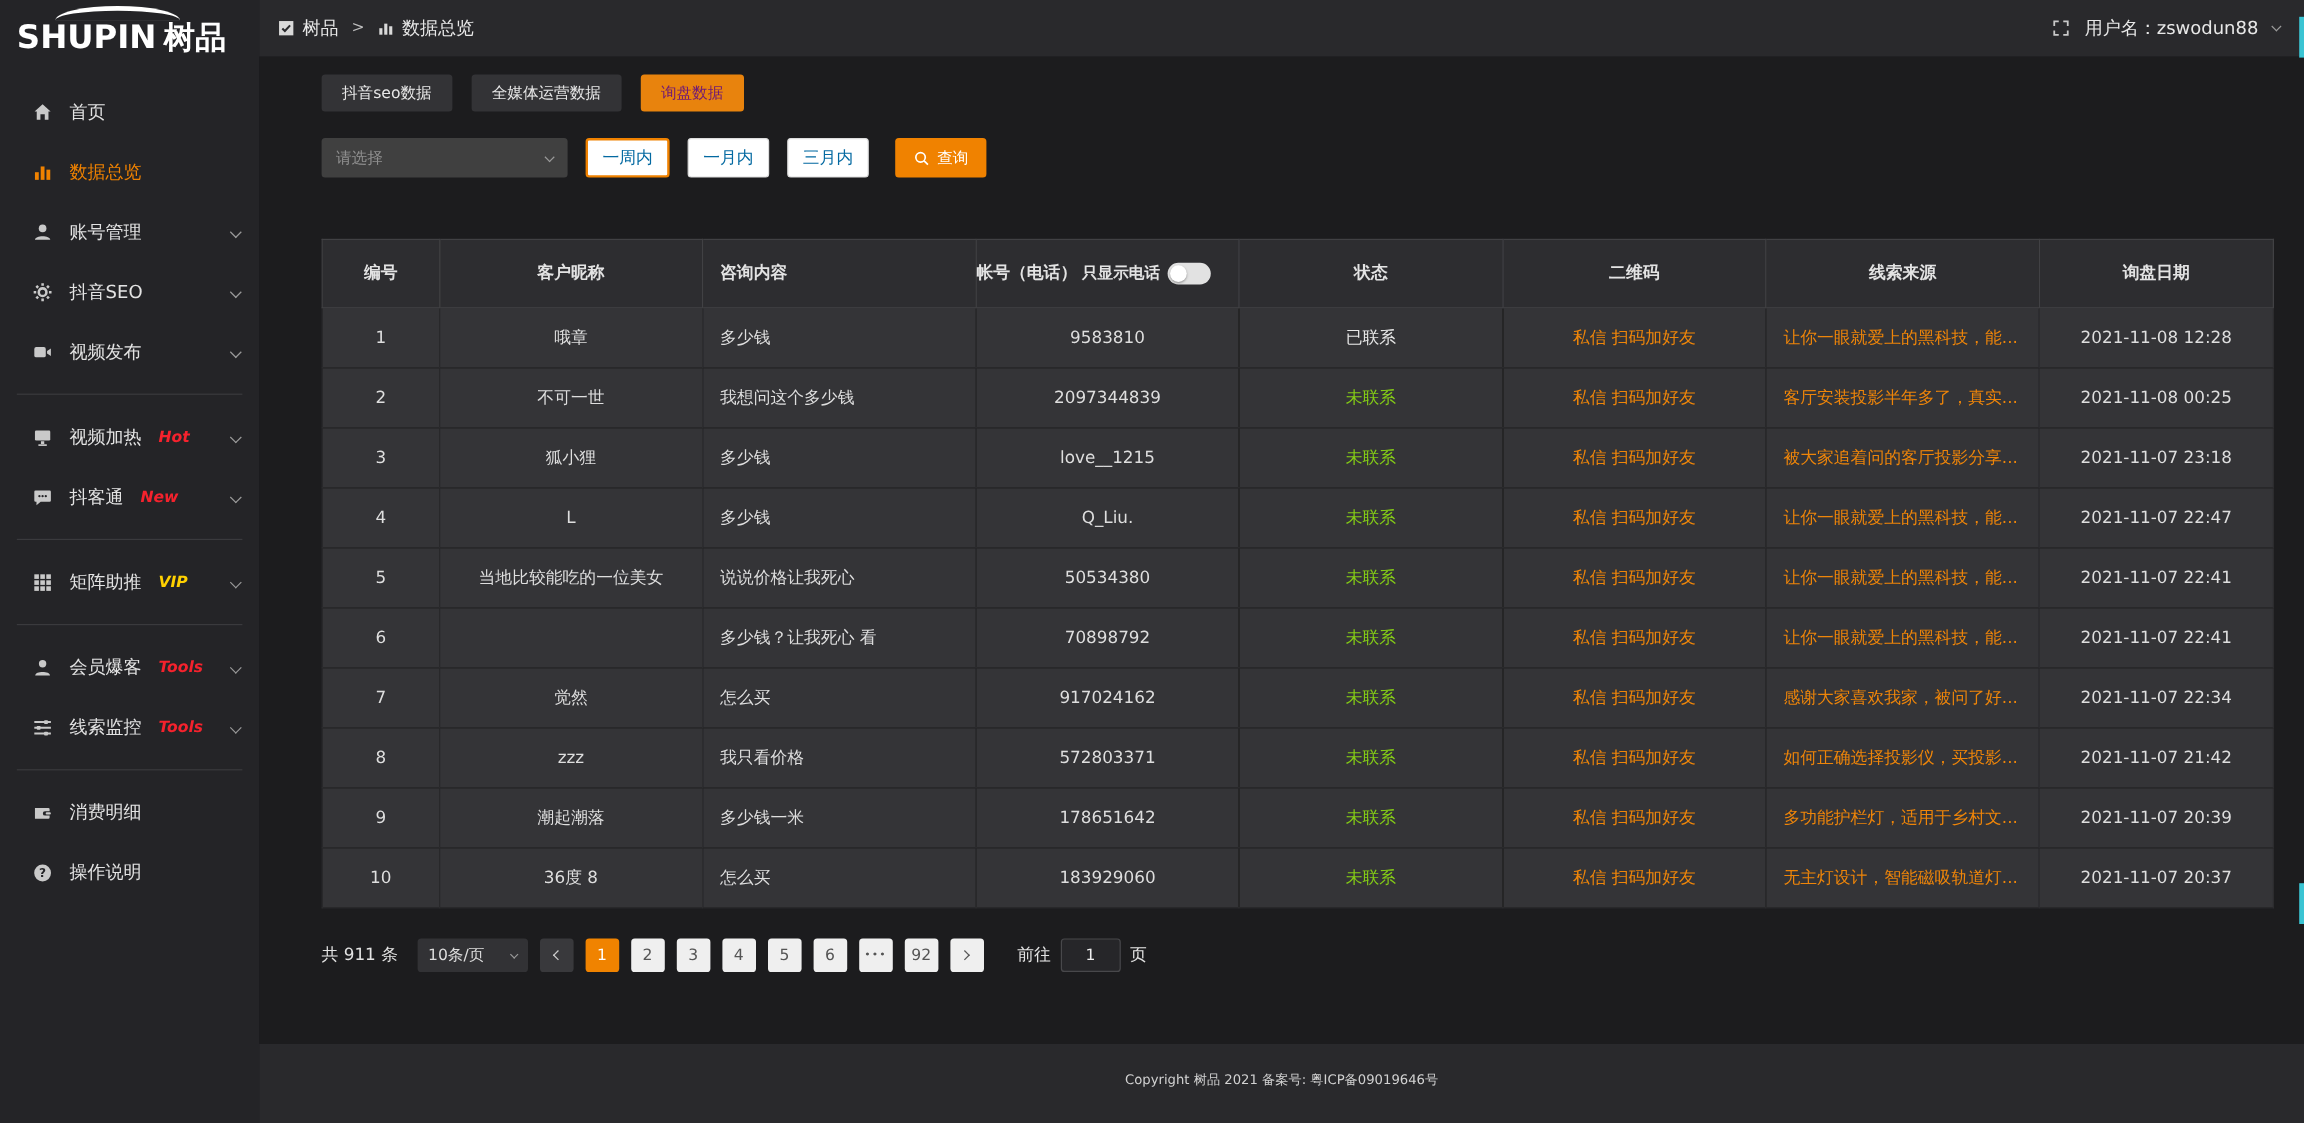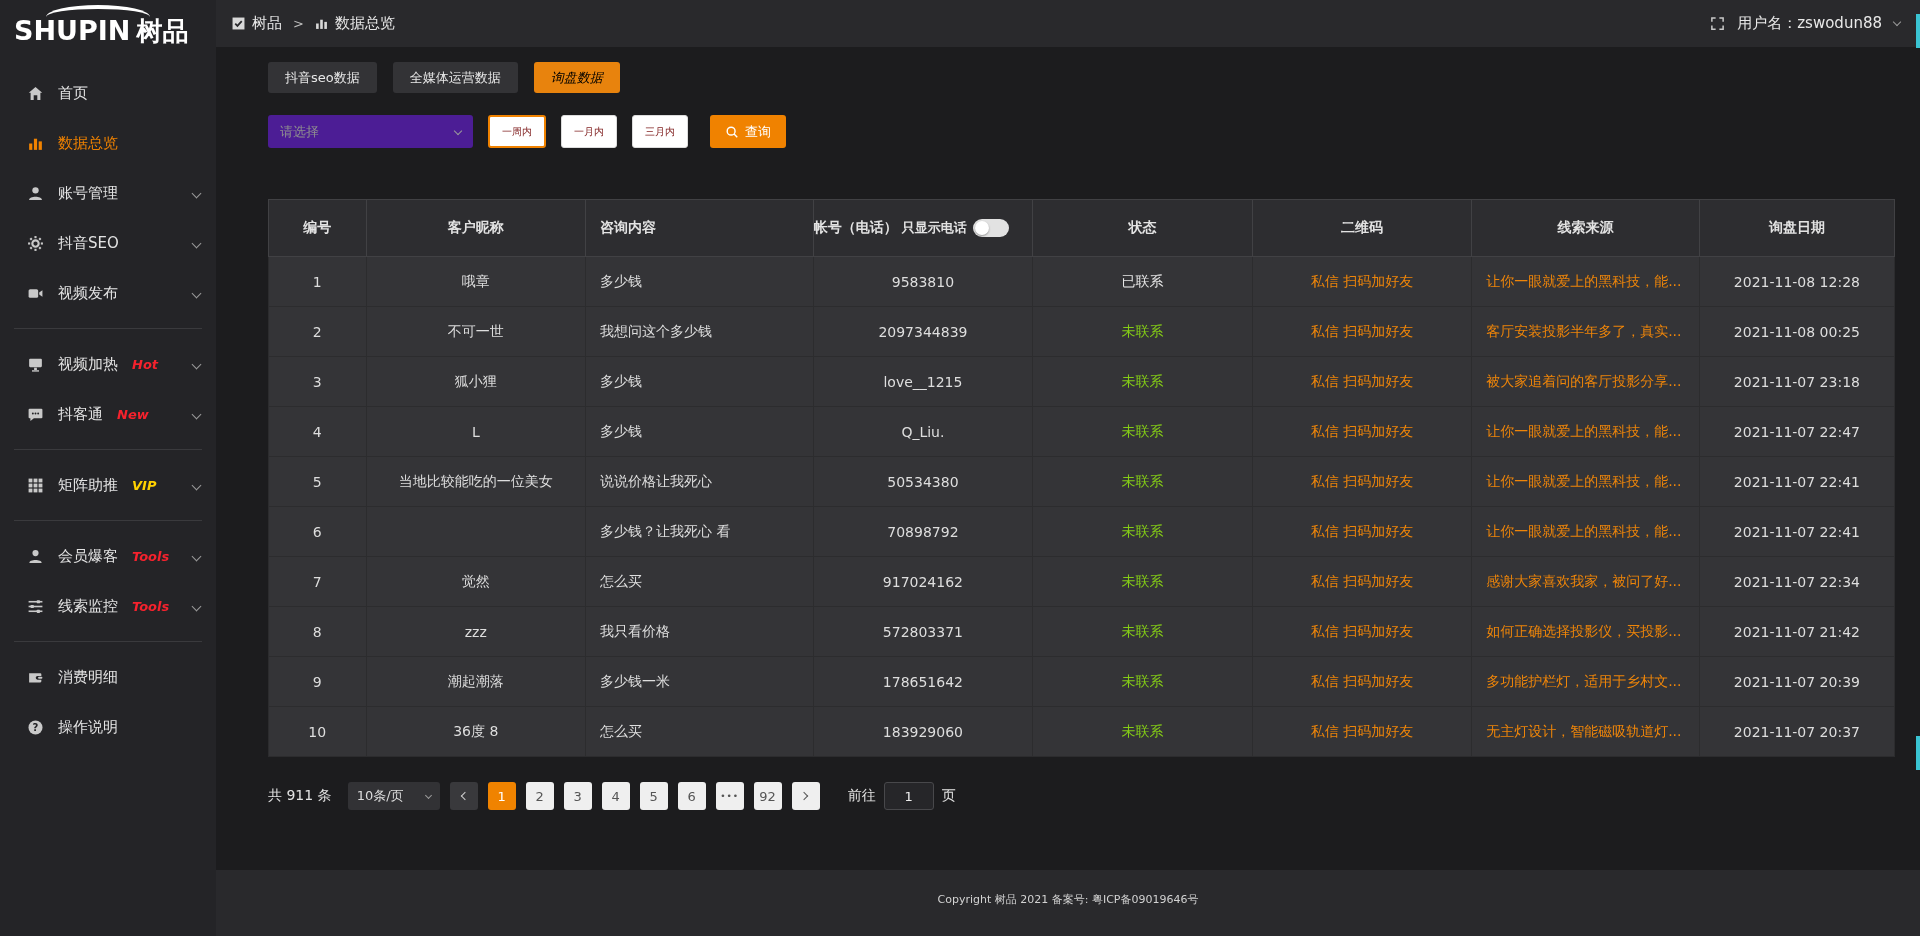--- a/index.html
+++ b/index.html
@@ -35,29 +35,29 @@
   .bc-sep { color:#bfbfbf; font-size:13px; margin:0 4px; }
   .topbar-right { display:flex; align-items:center; gap:12px; font-size:15px; }
   .topbar-right .chev { width:6px; height:6px; margin-top:-3px; }
 
   main { flex:1; padding:15px 25px 16px 52px; }
 
   
   .tabs { display:flex; gap:16px; }
   .tab { height:31px; padding:0 17px; background:#333336; color:#e8e8e8; font-size:13px;
     border:none; border-radius:3px; cursor:pointer; font-family:inherit; }
-  .tab.active { background:#e8830d; color:#000000;font-style:italic; }
+  .tab.active { background:#e8830d; color:#701a75; }
 
   
   .filters { display:flex; align-items:center; margin-top:22px; }
-  .select { width:205px; height:33px; background:#4c1d95; border-radius:3px; display:flex; align-items:center;
+  .select { width:205px; height:33px; background:#404040; border-radius:3px; display:flex; align-items:center;
     justify-content:space-between; padding:0 12px; color:#8f8f8f; font-size:13px; cursor:pointer; }
   .select .chev { width:6px; height:6px; margin-top:-2px; }
-  .pbtn { height:33px; padding:0 12px; margin-left:15px; background:#fff; color:#7f1d1d;
-    border:1px solid #dcdcdc; border-radius:3px; font-size:10px; cursor:pointer; font-family:inherit; }
+  .pbtn { height:33px; padding:0 12px; margin-left:15px; background:#fff; color:#0369a1;
+    border:1px solid #dcdcdc; border-radius:3px; font-size:14px; cursor:pointer; font-family:inherit; }
   .pbtn.active { border:2px solid #f08200; }
   .search-btn { height:33px; padding:0 15px; margin-left:22px; background:#f08200; color:#fff; border:none;
     border-radius:3px; font-size:13px; cursor:pointer; display:flex; align-items:center; gap:6px; font-family:inherit; }
 
   
   table { width:100%; border-collapse:collapse; table-layout:fixed; margin-top:51px; font-size:14px; }
   thead th { background:#2d2d30; color:#e3e3e3; font-weight:bold; height:57px;
     border:1px solid #414144; text-align:center; }
   tbody td { background:#343437; color:#dedede; height:50px; border:1px solid #2c2c2e; text-align:center;
     overflow:hidden; white-space:nowrap; padding:0 10px; }

